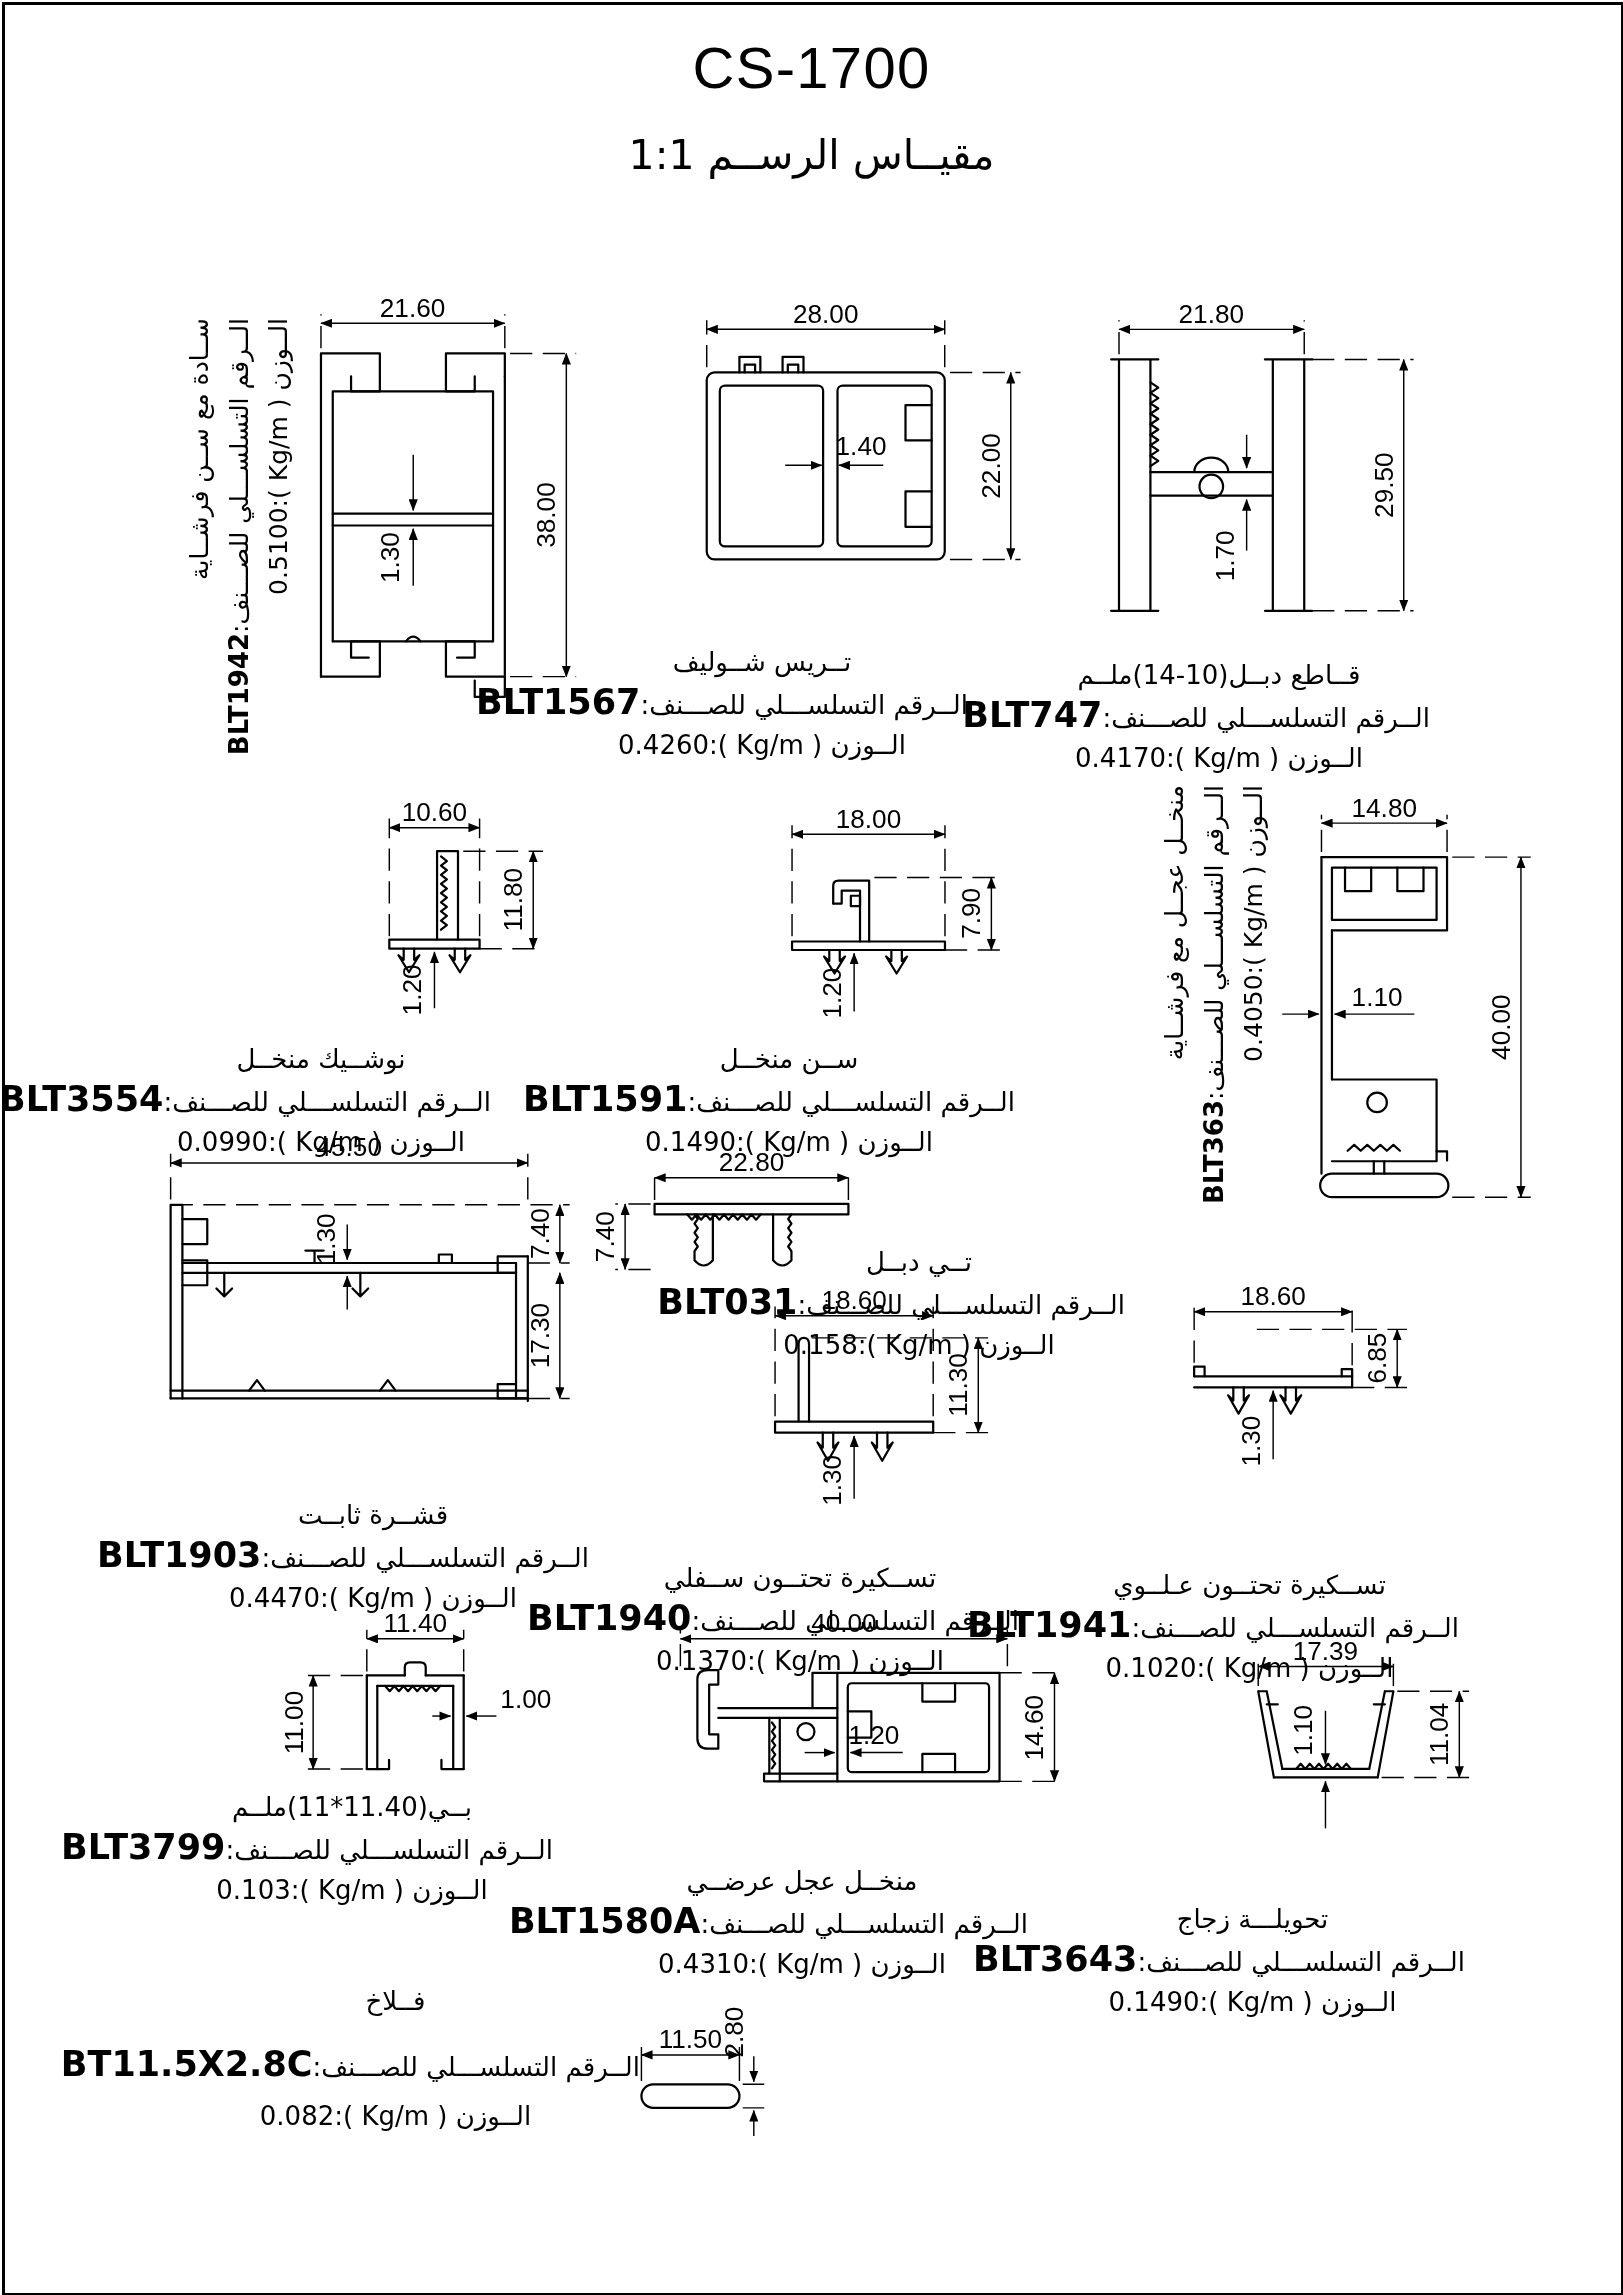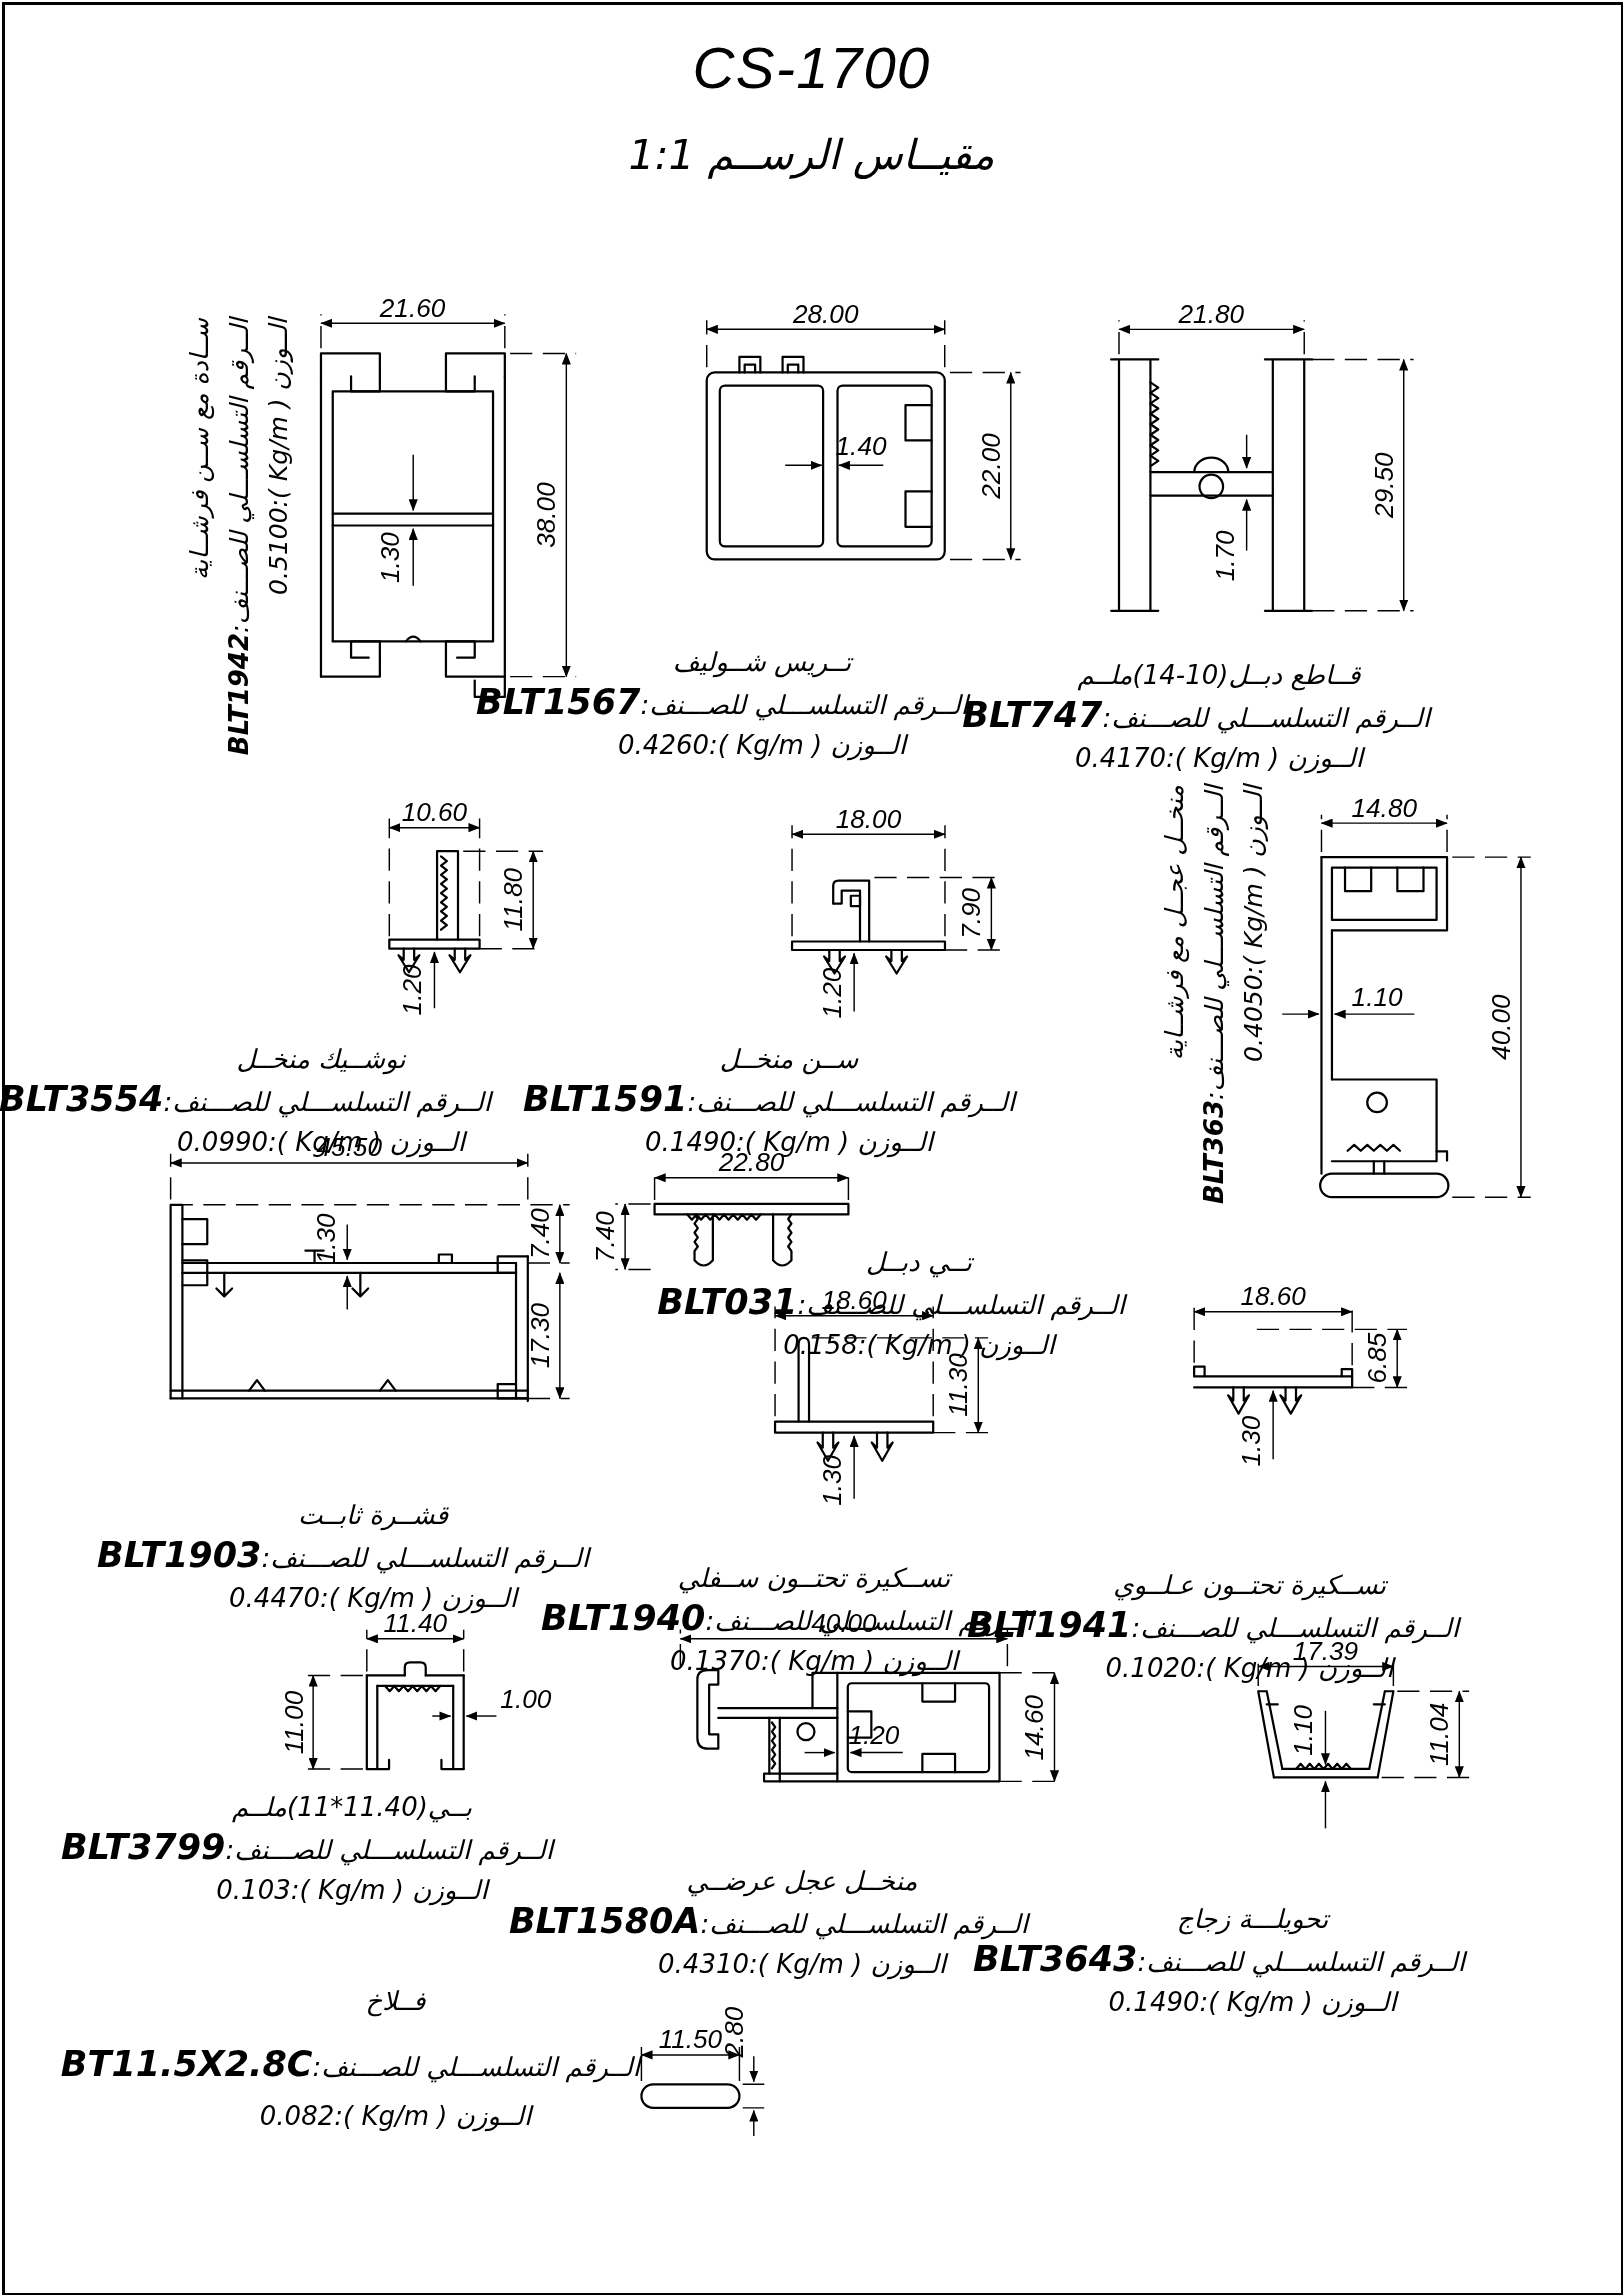--- a/index.html
+++ b/index.html
@@ -1,17 +1,17 @@
 <!DOCTYPE html>
 <html style="font-size:10.5px"><head>
 <meta charset="utf-8">
 <style>
   html,body{margin:0;padding:0;background:#fff;}
   .page{position:relative;width:1623px;height:2295px;background:#fff;overflow:hidden;
-        font-family:"DejaVu Sans",sans-serif;color:#000;font-style:italic;}
+        font-family:"DejaVu Sans",sans-serif;color:#000;}
   .frame{position:absolute;left:2px;top:2px;width:1616px;height:2288px;border:3.3px solid #000;}
   .title{position:absolute;left:0;top:34px;width:100%;text-align:center;
          font-family:"Liberation Sans",sans-serif;font-size:58px;letter-spacing:1.3px;}
   .subtitle{position:absolute;left:0;top:131px;width:100%;text-align:center;
             font-size:41px;}
   .cap{position:absolute;text-align:center;font-size:26px;line-height:31px;}
   .cap>div{margin-bottom:9.2px;white-space:nowrap;}
   .cap .code{font-weight:bold;font-size:35px;font-family:"DejaVu Sans",sans-serif;}
   .vcap{position:absolute;transform-origin:0 0;transform:rotate(-90deg);
         text-align:right;font-size:25px;line-height:34px;}
@@ -239,21 +239,21 @@
     <path class="x" d="M160,84 H430 M346,229 H430"></path>
     <line class="d" x1="415" y1="84" x2="415" y2="229" marker-start="url(#arr)" marker-end="url(#arr)"></line>
     <text class="t" text-anchor="middle" transform="rotate(-90 398 156)" x="398" y="156">11.30</text>
     <path class="p" d="M140,94 Q140,84 148,84 Q156,84 156,94 M140,94 V212 M156,94 V212"></path>
     <path class="p" d="M104,212 H346 M104,229 H346 M104,212 V229 M346,212 V229"></path>
     <path class="p" d="M177,229 V252 L169,244 L185,272 L201,244 L193,252 V229"></path>
     <path class="p" d="M260,229 V252 L252,244 L268,272 L284,244 L276,252 V229"></path>
     <line class="d" x1="225" y1="330" x2="225" y2="234" marker-end="url(#arr)"></line>
     <text class="t" text-anchor="middle" transform="rotate(-90 205 302)" x="205" y="302">1.30</text>
   </svg>
-  <div class="cap" style="left:595px;top:1563px;width:438px">
+  <div class="cap" style="left:581px;top:1563px;width:438px">
     <div dir="rtl">تســكيرة تحتــون ســفلي</div>
     <div dir="rtl"><span>الــرقم التسلســـلي للصـــنف:</span><span class="code">BLT1940</span></div>
     <div dir="rtl"><span>الــوزن ( Kg/m ):</span><span>0.1370</span></div>
   </div>
 
   <svg style="left:1126px;top:1283px" width="340" height="222" viewBox="0 0 520 340">
     <path class="x" d="M104,122 V30 M346,126 V30"></path>
     <line class="d" x1="104" y1="44" x2="346" y2="44" marker-start="url(#arr)" marker-end="url(#arr)"></line>
     <text class="t" x="225" y="34" text-anchor="middle">18.60</text>
     <path class="x" d="M200,71 H430 M346,160 H430"></path>

